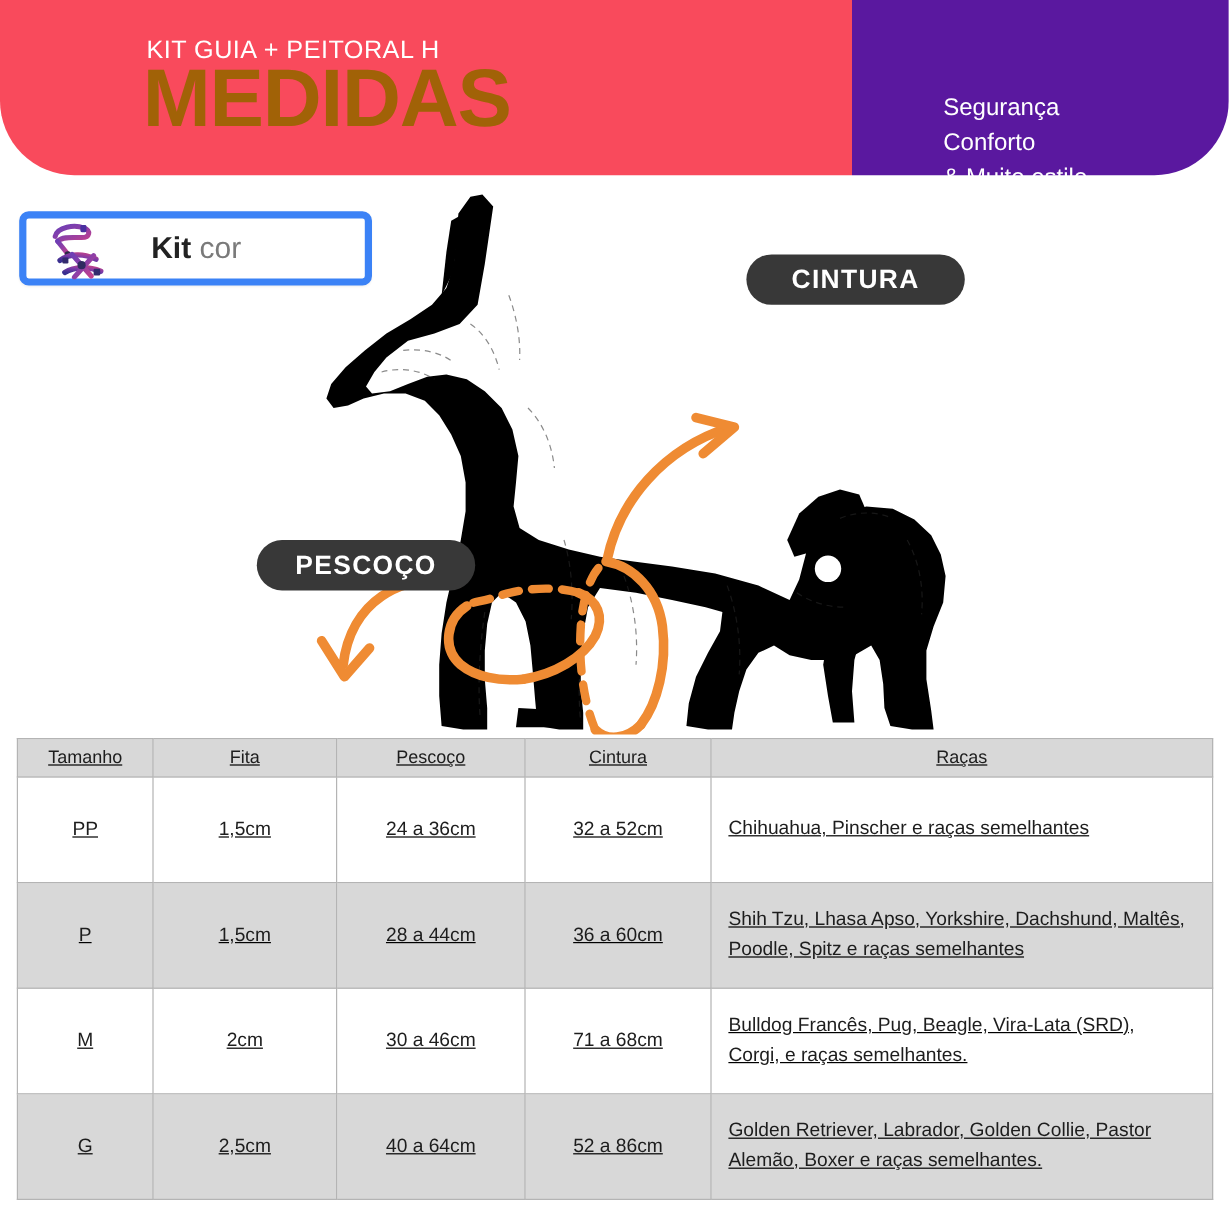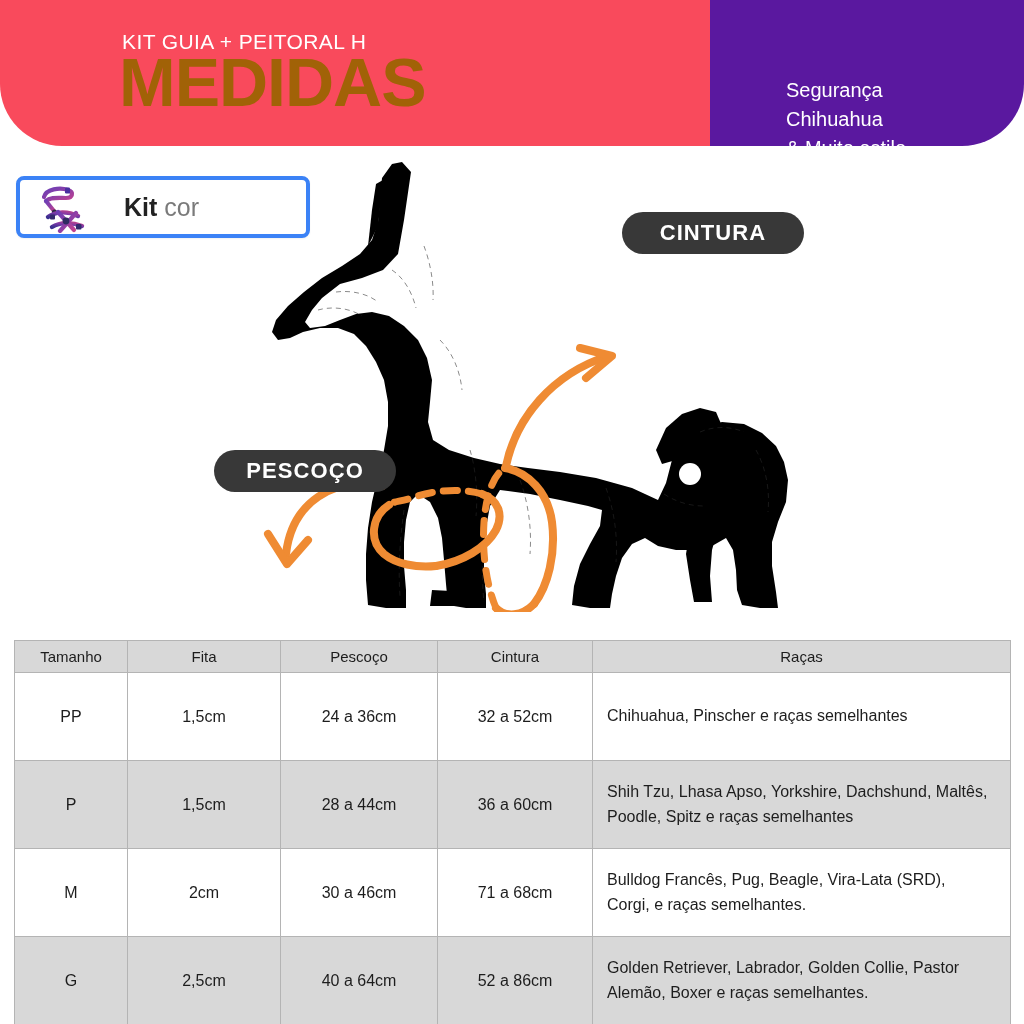--- a/index.html
+++ b/index.html
@@ -74,21 +74,21 @@
   .tagline div { white-space: nowrap; }
 
   
   .kitbox {
     position: absolute;
     left: 16px;
     top: 176px;
     width: 294px;
     height: 62px;
     background: #ffffff;
-    border: 4px solid #3b82f6;
+    border: 6px solid #3b82f6;
     border-radius: 8px;
     box-shadow: 0 1px 2px rgba(0,0,0,0.06);
     display: flex;
     align-items: center;
     box-sizing: border-box;
   }
   .kit-thumb {
     width: 70px;
     height: 52px;
     margin-left: 12px;
@@ -131,22 +131,23 @@
   }
   .pill-pescoco {
     left: 214px; top: 450px;
     width: 182px; height: 42px;
   }
 
   
   .table-wrap {
     position: absolute;
     left: 14px;
-    top: 640px;
+    top: 615px;
     width: 996px;
+    text-decoration: underline;
   }
   table.sizes {
     border-collapse: collapse;
     width: 996px;
     table-layout: fixed;
     font-size: 16px;
     color: #1d1d1d;
   }
   table.sizes th,
   table.sizes td {
@@ -185,21 +186,21 @@
 </head>
 <body>
 
 <div class="header">
   <div class="header-red"></div>
   <div class="header-purple"></div>
   <div class="kicker">KIT GUIA + PEITORAL H</div>
   <div class="bigtitle">MEDIDAS</div>
   <div class="tagline">
     <div>Segurança</div>
-    <div>Chihuahua</div>
+    <div>Conforto</div>
     <div>&amp; Muito estilo.</div>
   </div>
 </div>
 
 <div class="kitbox">
   <svg class="kit-thumb" viewBox="0 0 70 52">
     <defs>
       <linearGradient id="strapGrad" x1="0" y1="0" x2="1" y2="1">
         <stop offset="0%" stop-color="#6d3fb5"></stop>
         <stop offset="45%" stop-color="#8b3fa8"></stop>

